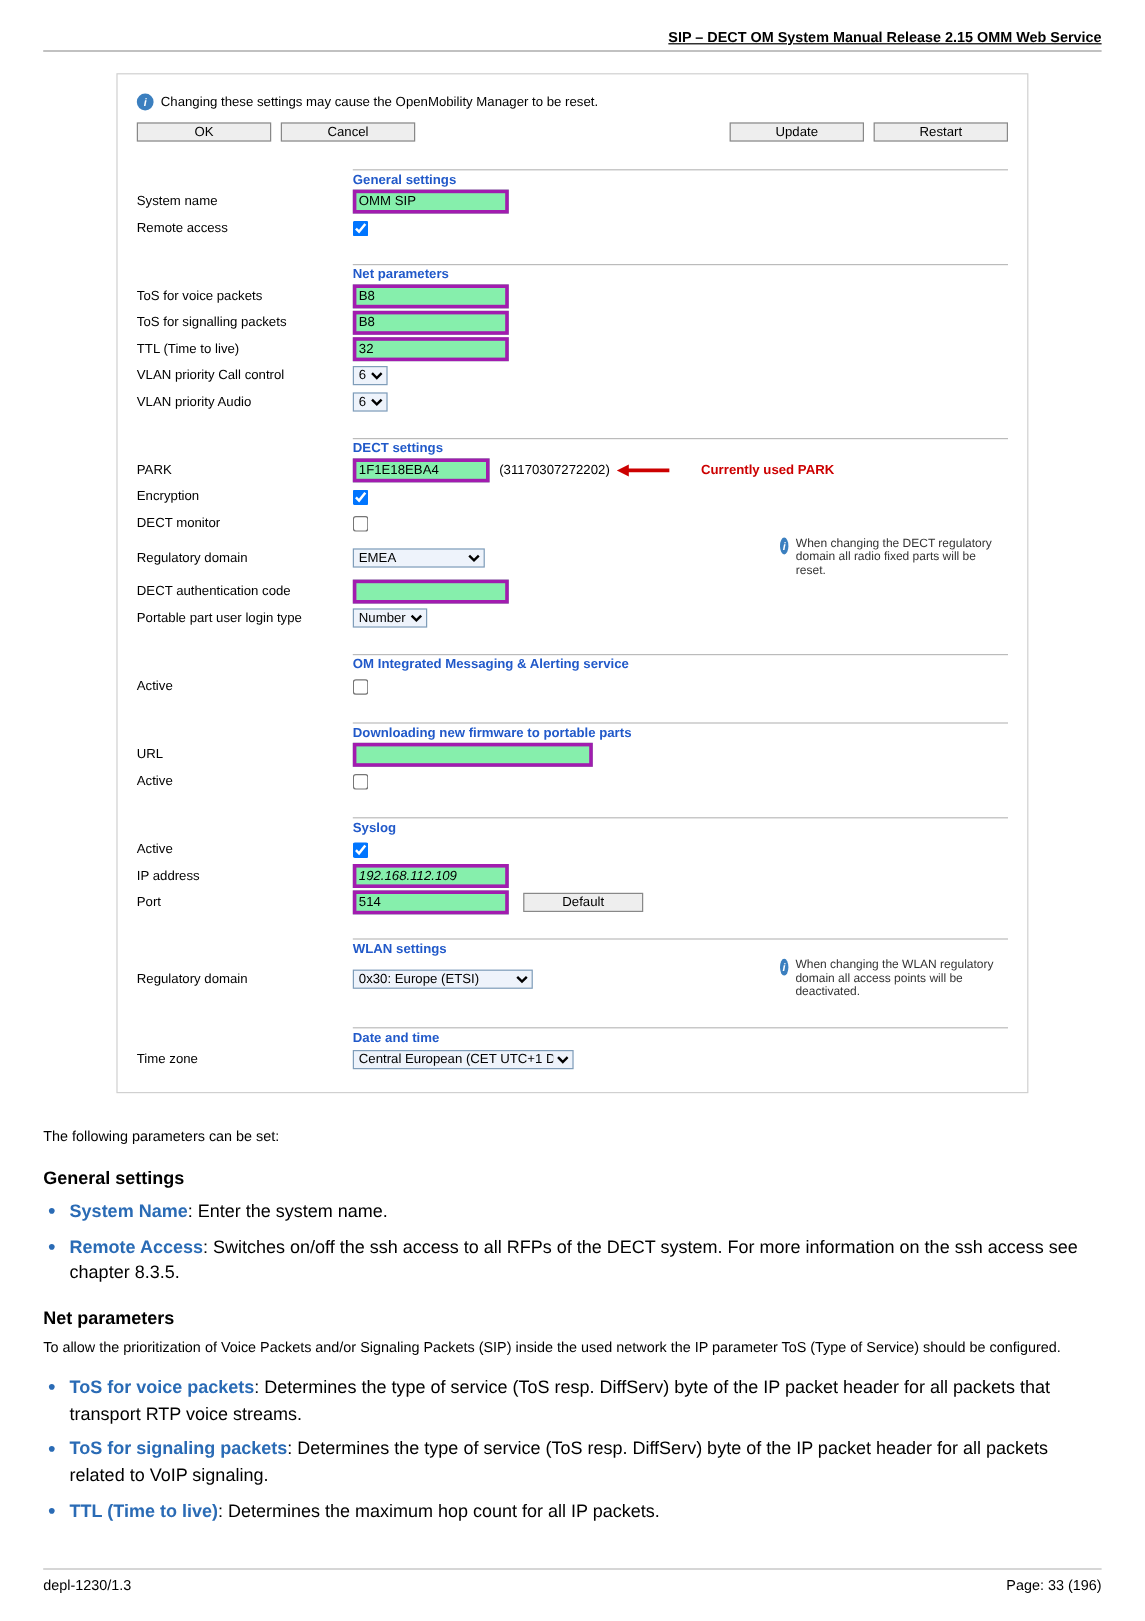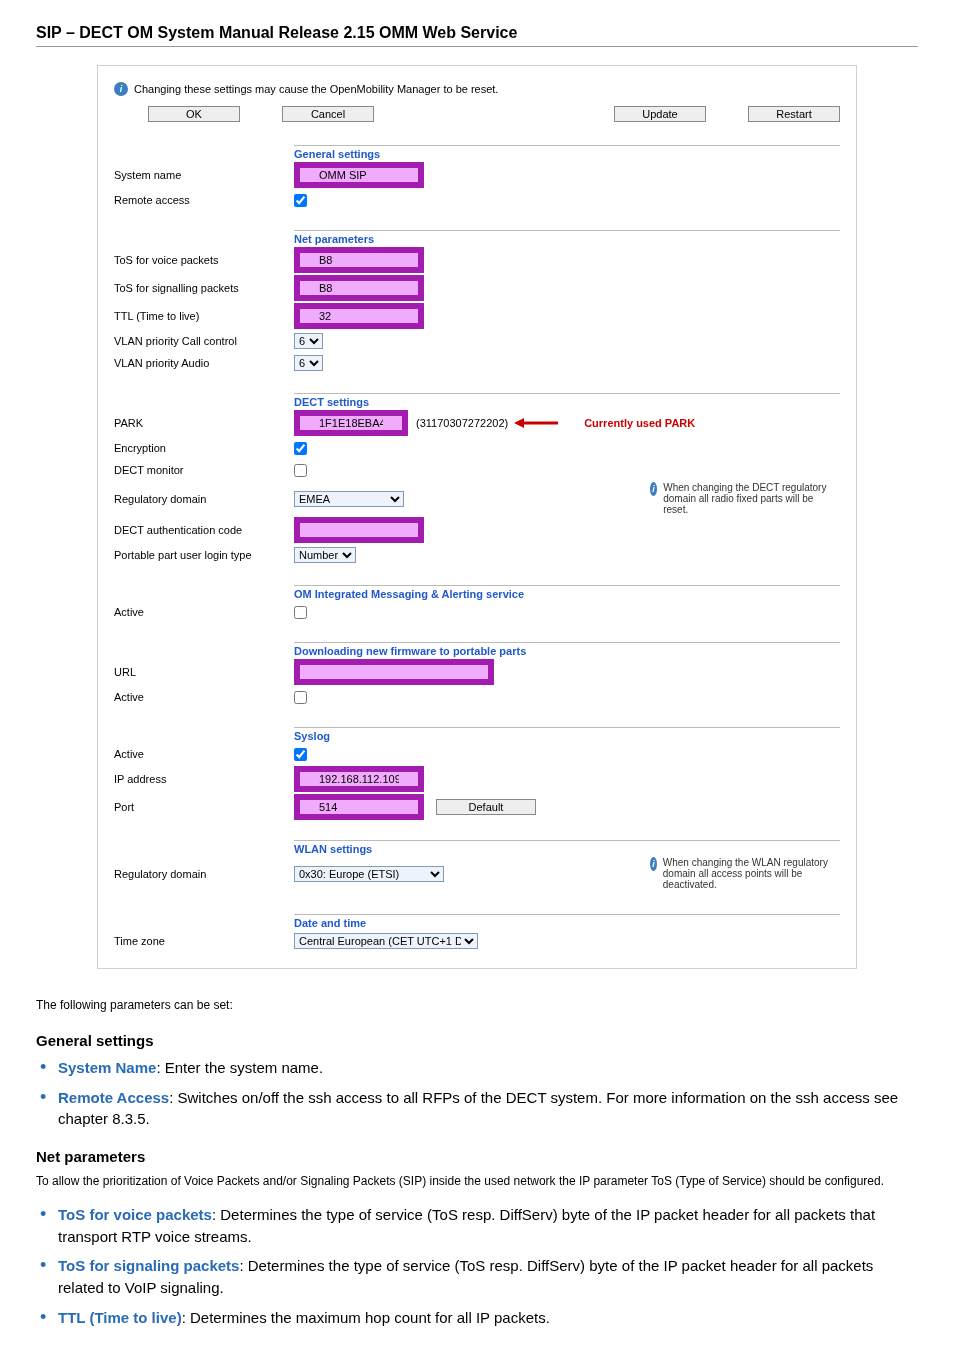--- a/index.html
+++ b/index.html
@@ -1,28 +1,28 @@
 <!DOCTYPE html>
 <html><head>
 <meta charset="utf-8">
 <style>
   * { box-sizing: border-box; margin: 0; padding: 0; }
   body { font-family: Arial, sans-serif; background: #fff; color: #000; width: 954px; }
   .page { padding: 24px 36px; }
-  .hdr { display: flex; justify-content: flex-start; font-size: 16px; font-weight: bold; border-bottom: 1px solid #999; padding-bottom: 4px; margin-bottom: 18px; }
+  .hdr { display: flex; justify-content: flex-end; font-size: 12px; font-weight: bold; border-bottom: 1px solid #999; padding-bottom: 4px; margin-bottom: 18px; text-decoration: underline; }
   .panel { border: 1px solid #d0d0d0; padding: 16px; margin: 0 auto 28px auto; width: 760px; font-size: 11px; font-family: Verdana, sans-serif; }
   .info-line { display: flex; align-items: center; margin-bottom: 10px; }
   .info-icon { width: 14px; height: 14px; border-radius: 50%; background: #3b7fbf; color: #fff; display: inline-flex; align-items: center; justify-content: center; font-size: 9px; font-weight: bold; margin-right: 6px; font-style: italic; }
   .btnrow { display: flex; justify-content: space-between; margin: 6px 0 14px 0; }
   .btnrow .left, .btnrow .right { display: flex; gap: 8px; }
-  .btn { font-size: 11px; padding: 1px 0; width: 92px; background: #eee; border: 1px solid #888; text-align: center; margin-left: 34px; }
+  .btn { font-size: 11px; padding: 1px 0; width: 112px; background: #eee; border: 1px solid #888; text-align: center; }
   .section-head { color: #2159c9; font-weight: bold; font-size: 11px; border-top: 1px solid #bbb; padding-top: 2px; margin-top: 8px; }
   .row { display: flex; align-items: center; min-height: 22px; padding: 1px 0; }
   .rowlabel { width: 180px; font-size: 11px; }
-  input.txt { font-size: 11px; border: 6px solid #a21caf; padding: 1px 19px; background: #f0abfc; }
+  input.txt { font-size: 11px; border: 3px solid #a21caf; padding: 1px 2px; background: #86efac; }
   input.chk { }
   select.sel { font-size: 11px; border: 1px solid #7f9db9; background: #eef3fb; }
   .readout { font-size: 11px; margin-left: 8px; }
   .redflag { color: #cc0000; font-weight: bold; margin-left: 20px; }
   .side-note { font-size: 10px; color:#333; margin-left: auto; width: 190px; display:flex; align-items:flex-start; }
   .arrow { display:inline-flex; align-items:center; margin: 0 6px; }
   .arrow svg { display:block; }
   .body-text { font-size: 12px; line-height: 1.4; margin: 0 0 14px 0; }
   .sub-head { font-size: 15px; font-weight: bold; margin: 18px 0 8px 0; }
   ul.bullets { list-style: none; padding-left: 4px; }
@@ -161,21 +161,21 @@
     <div class="row" style="margin-top:10px">
         <div class="rowlabel"></div>
         <div class="section-head" style="flex:1">Syslog</div>
       </div>
     <div class="row">
       <div class="rowlabel">Active</div>
       <input type="checkbox" class="chk" checked="" style="">
     </div>
     <div class="row">
       <div class="rowlabel">IP address</div>
-      <input class="txt" style="width: 130px;" value="192.168.112.109">
+      <input class="txt" style="width: 130px; font-style: italic;" value="192.168.112.109">
     </div>
     <div class="row">
       <div class="rowlabel">Port</div>
       <input class="txt" style="width: 130px;" value="514">
       <button class="btn" style="width:100px;margin-left:12px">Default</button>
     </div>
 
     <div class="row" style="margin-top:10px">
         <div class="rowlabel"></div>
         <div class="section-head" style="flex:1">WLAN settings</div>

